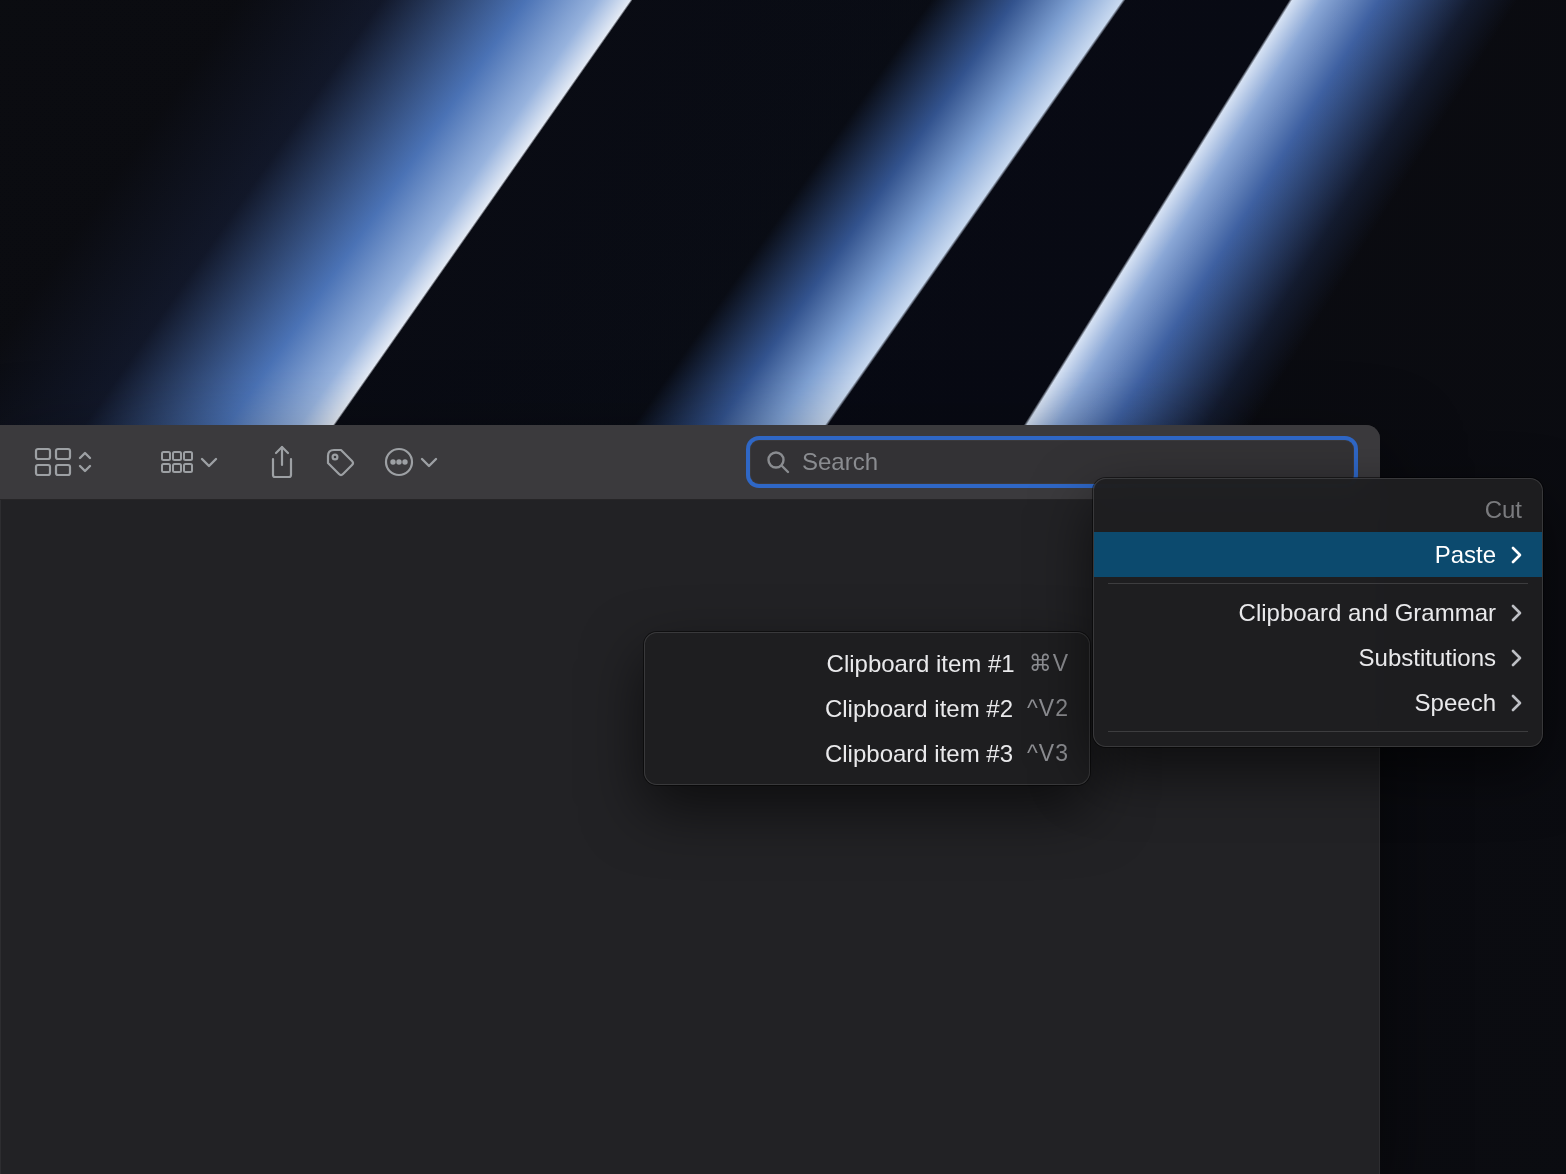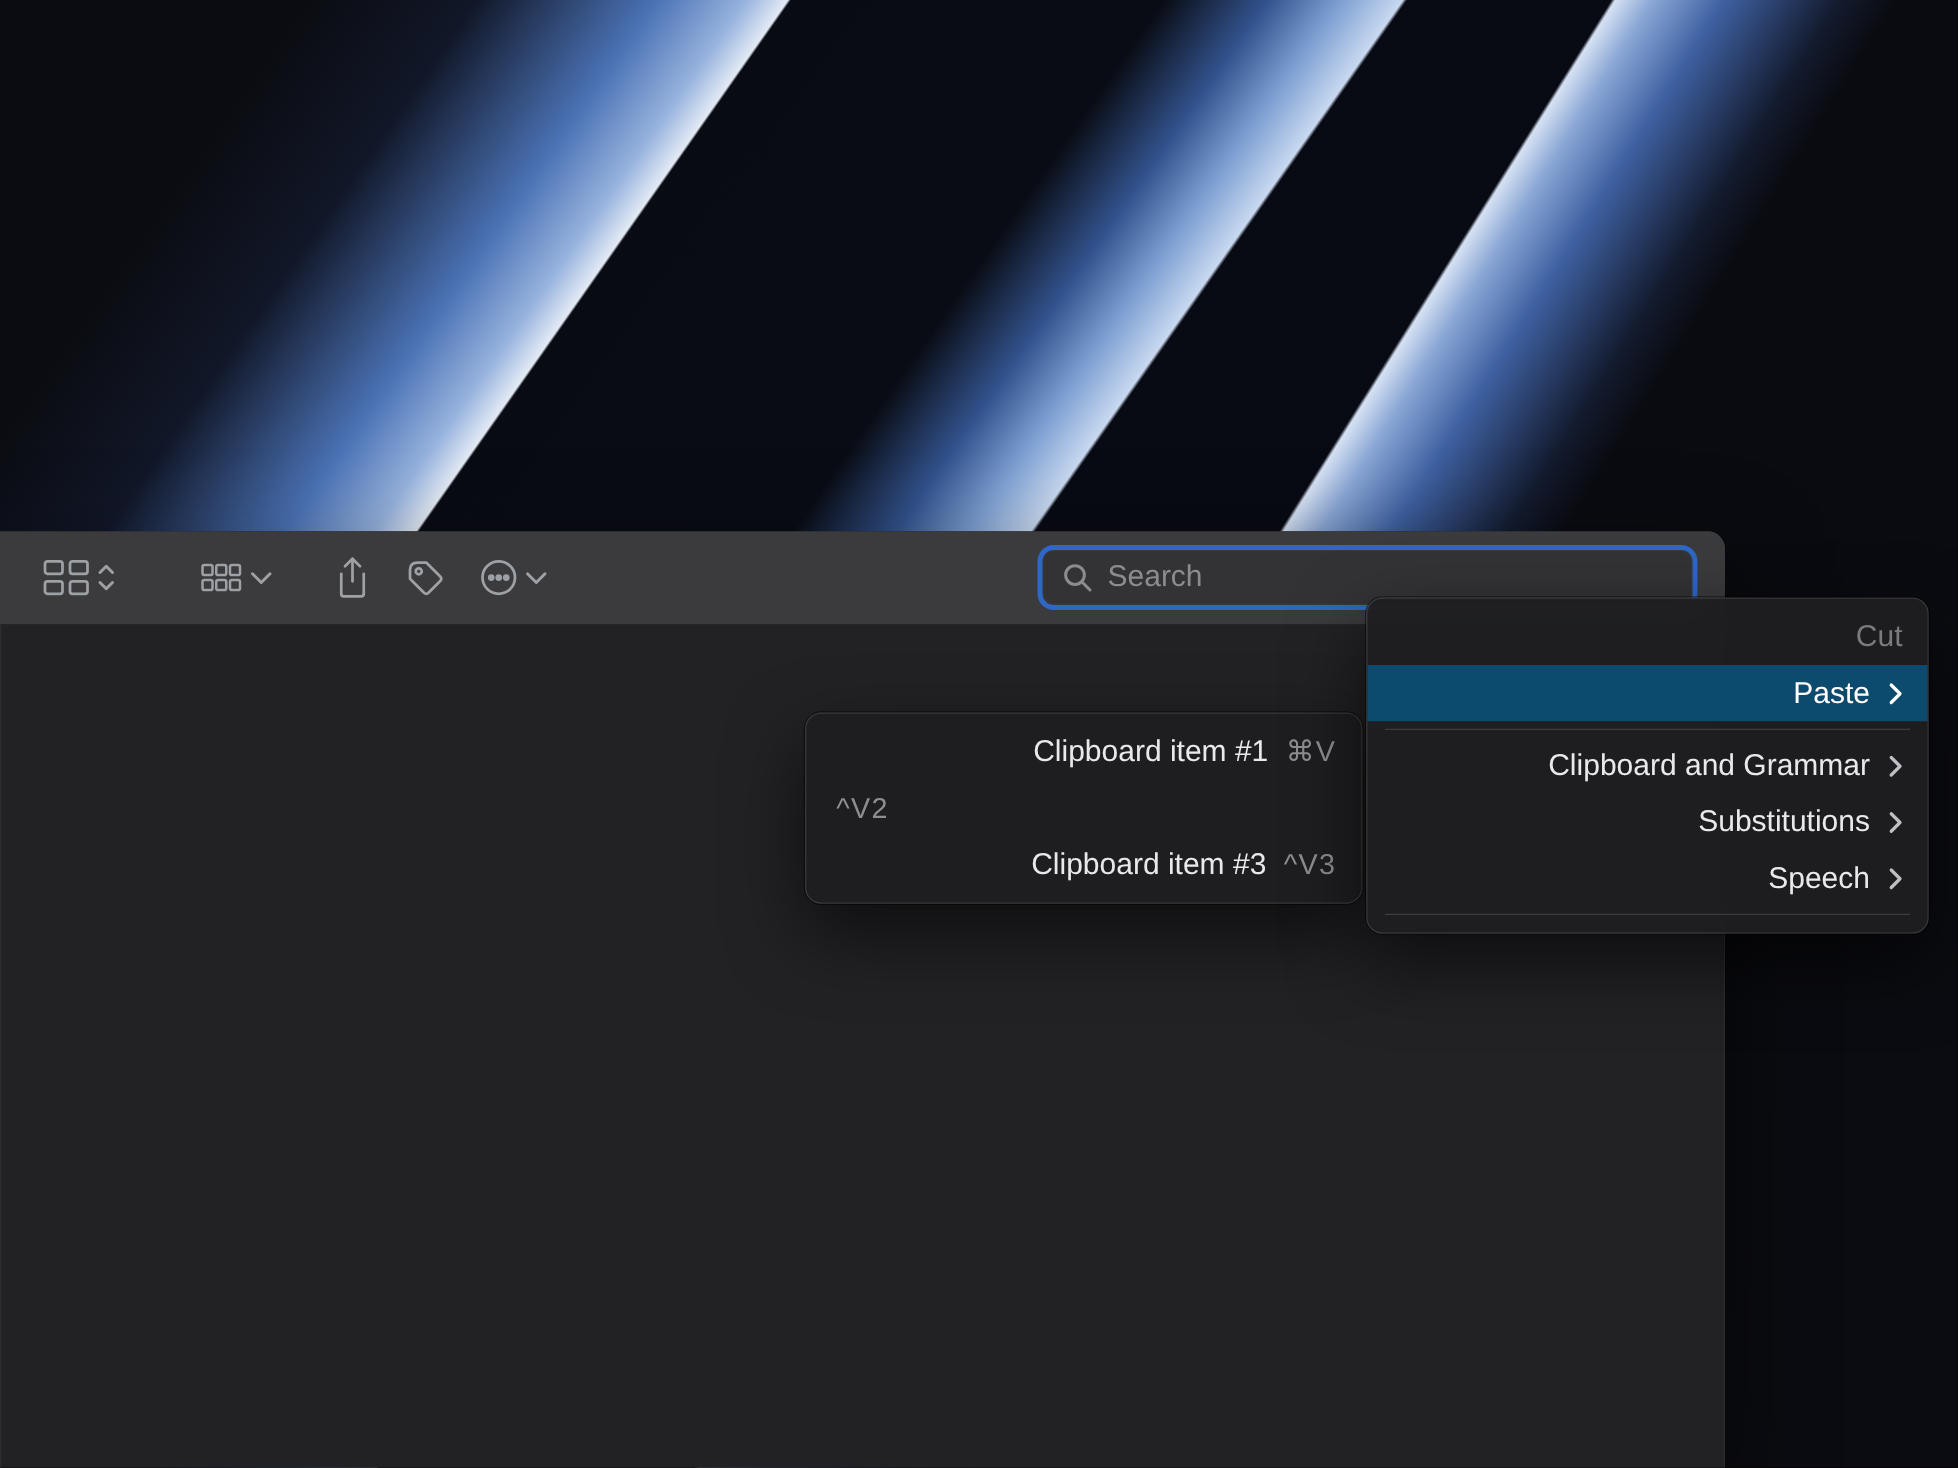--- a/index.html
+++ b/index.html
@@ -52,21 +52,21 @@
   align-items: center;
   gap: 6px;
   padding: 6px 8px;
   border-radius: 8px;
   color: #9da0a4;
   cursor: default;
 }
 .tool-sep { width: 28px; }
 .search {
   margin-left: auto;
-  width: 520px;
+  width: 604px;
   height: 44px;
   position: relative;
 }
 .search-field {
   width: 100%; height: 100%;
   background: #333235;
   border: none;
   border-radius: 9px;
   padding: 0 18px 0 52px;
   color: #d9dadd;
@@ -87,21 +87,21 @@
   border-radius: 13px;
   box-shadow: 0 24px 60px rgba(0,0,0,.6), 0 0 0 1px rgba(0,0,0,.5);
   padding: 8px 0;
   backdrop-filter: blur(20px);
 }
 .context-menu {
   left: 1093px; top: 478px;
   width: 450px;
 }
 .clipboard-menu {
-  left: 644px; top: 570px;
+  left: 644px; top: 632px;
   width: 446px;
 }
 .menu-item {
   display: flex;
   align-items: center;
   height: 45px;
   padding: 0 20px 0 24px;
   font-size: 24px;
   color: #e9e9eb;
   gap: 14px;
@@ -219,20 +219,21 @@
       </div>
     </div>
   </div>
 
   <div class="clipboard-menu">
     <div class="menu-item">
       <span class="label">Clipboard item #1</span>
       <span class="shortcut">⌘V</span>
     </div>
     <div class="menu-item">
+      <span class="label">Clipboard item #2</span>
       <span class="shortcut">^V2</span>
     </div>
     <div class="menu-item">
       <span class="label">Clipboard item #3</span>
       <span class="shortcut">^V3</span>
     </div>
   </div>
 
   <div class="context-menu">
     <div class="menu-item disabled">

